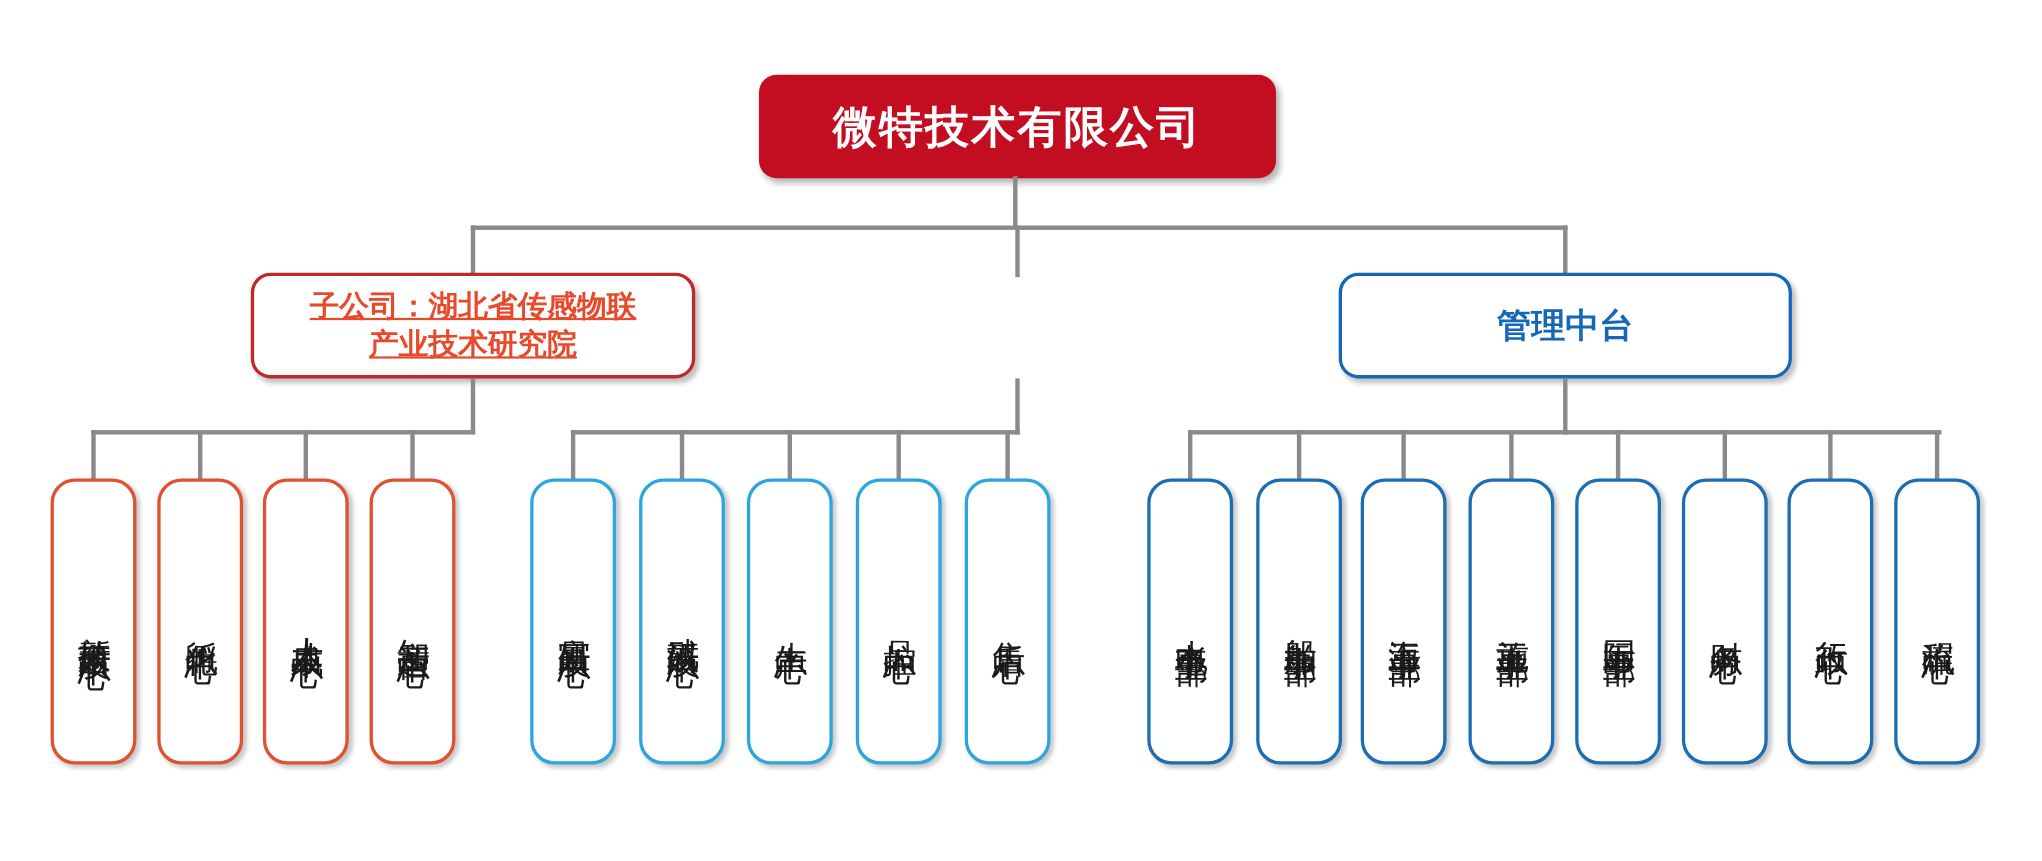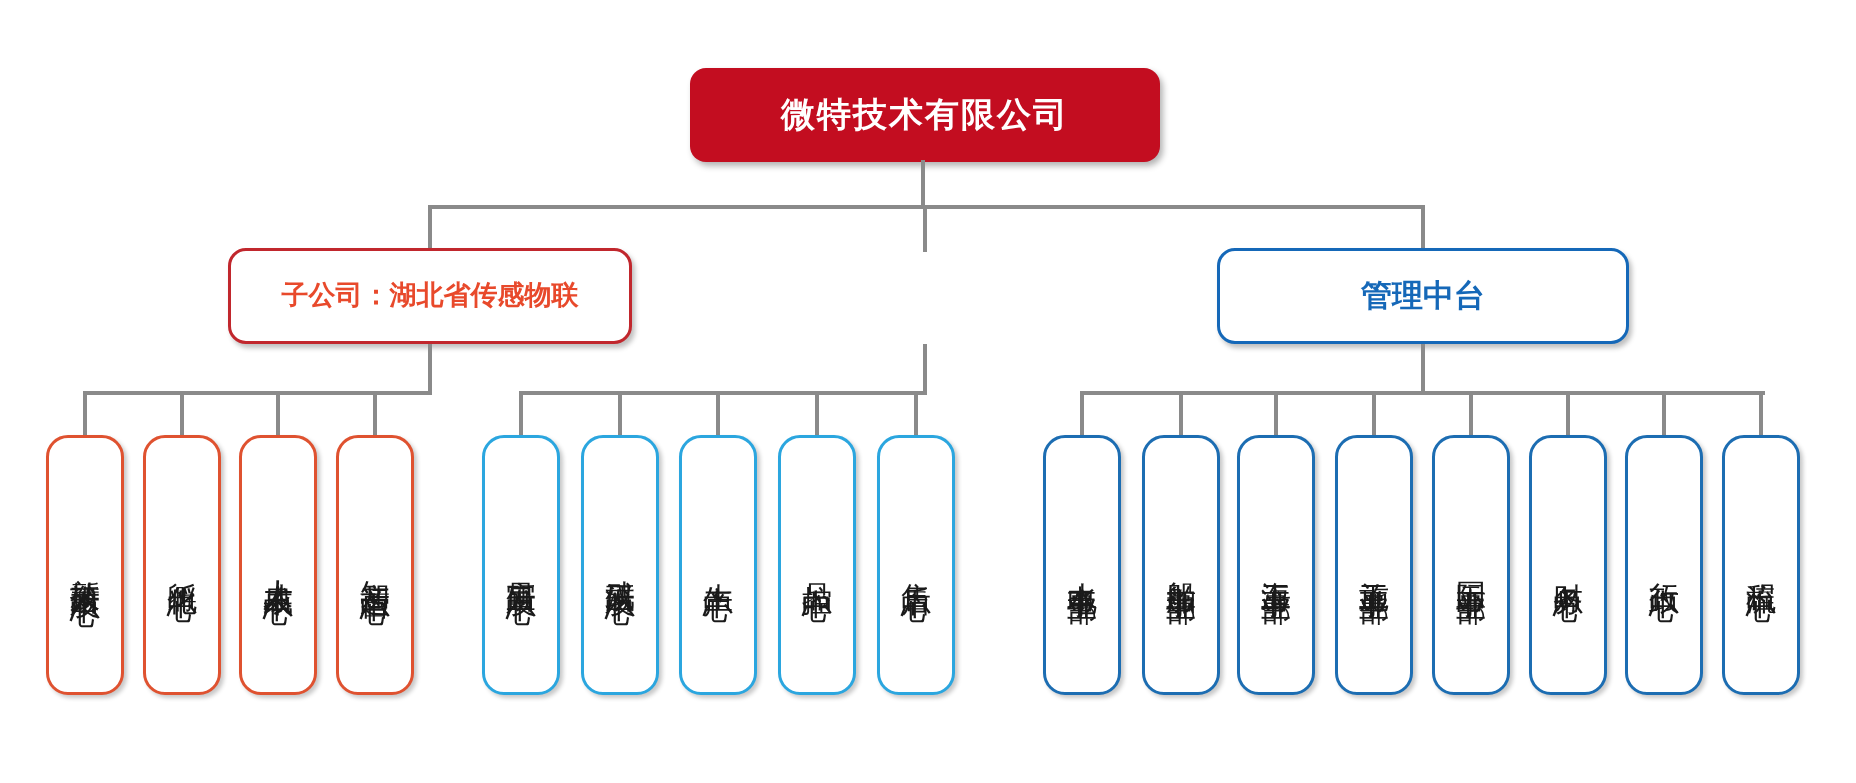--- a/index.html
+++ b/index.html
@@ -27,42 +27,42 @@
     height: 94px;
     background: var(--c-root-fill, #C30D20);
     border-radius: 16px;
     box-shadow: 3px 4px 6px rgba(0,0,0,0.30);
     display: flex;
     align-items: center;
     justify-content: center;
   }
   .root-label {
     color: var(--c-root-text, #ffffff);
-    font-size: 34px;
+    font-size: 40px;
     font-weight: bold;
     letter-spacing: 2px;
     white-space: nowrap;
   }
   .l2-box {
     position: absolute;
     height: 96px;
     background: #ffffff;
     border: 3px solid;
     border-radius: 18px;
     box-shadow: 3px 4px 5px rgba(0,0,0,0.25);
     display: flex;
     flex-direction: column;
     align-items: center;
     justify-content: center;
     text-align: center;
     box-sizing: border-box;
   }
   .l2-box.single .l2-line { font-size: 31px; font-weight: bold; }
   .l2-box.multi  .l2-line { font-size: 27px; font-weight: bold; line-height: 1.3; }
-  .theme-red.l2-box  { border-color: var(--c-red-border);  color: var(--c-red-text); }
+  .theme-red.l2-box  { border-color: var(--c-red-border);  color: var(--c-red-text); text-decoration: underline; }
   .theme-cyan.l2-box { border-color: var(--c-cyan);        color: var(--c-cyan); }
   .theme-blue.l2-box { border-color: var(--c-blue);        color: var(--c-blue); }
   .child-box {
     position: absolute;
     width: 78px;
     height: 260px;
     background: #ffffff;
     border: 3px solid;
     border-radius: 22px;
     box-shadow: 3px 3px 4px rgba(0,0,0,0.22);
@@ -89,20 +89,21 @@
 
 <div id="canvas">
   <div class="root-box">
     <span class="root-label">微特技术有限公司</span>
   </div>
 <div class="conn" style="left: 921px; top: 160px; width: 4px; height: 49px;"></div>
     <div class="conn" style="left: 428px; top: 205px; width: 997px; height: 4px;"></div>
     <div class="conn" style="left: 428px; top: 205px; width: 4px; height: 47px;"></div>
     <div class="l2-box theme-red multi" style="left: 228px; top: 248px; width: 404px; height: 96px;">
       <div class="l2-line">子公司：湖北省传感物联</div>
+      <div class="l2-line">产业技术研究院</div>
     </div>
     <div class="conn" style="left: 428px; top: 344px; width: 4px; height: 51px;"></div>
     <div class="conn" style="left: 83px; top: 391px; width: 349px; height: 4px;"></div>
     <div class="conn" style="left: 83px; top: 391px; width: 4px; height: 48px;"></div>
     <div class="child-box theme-red" style="left: 46px; top: 435px; width: 78px; height: 260px;">
       <div class="child-label">新技术研发中心</div>
     </div>
     <div class="conn" style="left: 180px; top: 391px; width: 4px; height: 48px;"></div>
     <div class="child-box theme-red" style="left: 143px; top: 435px; width: 78px; height: 260px;">
       <div class="child-label">孵化中心</div>

